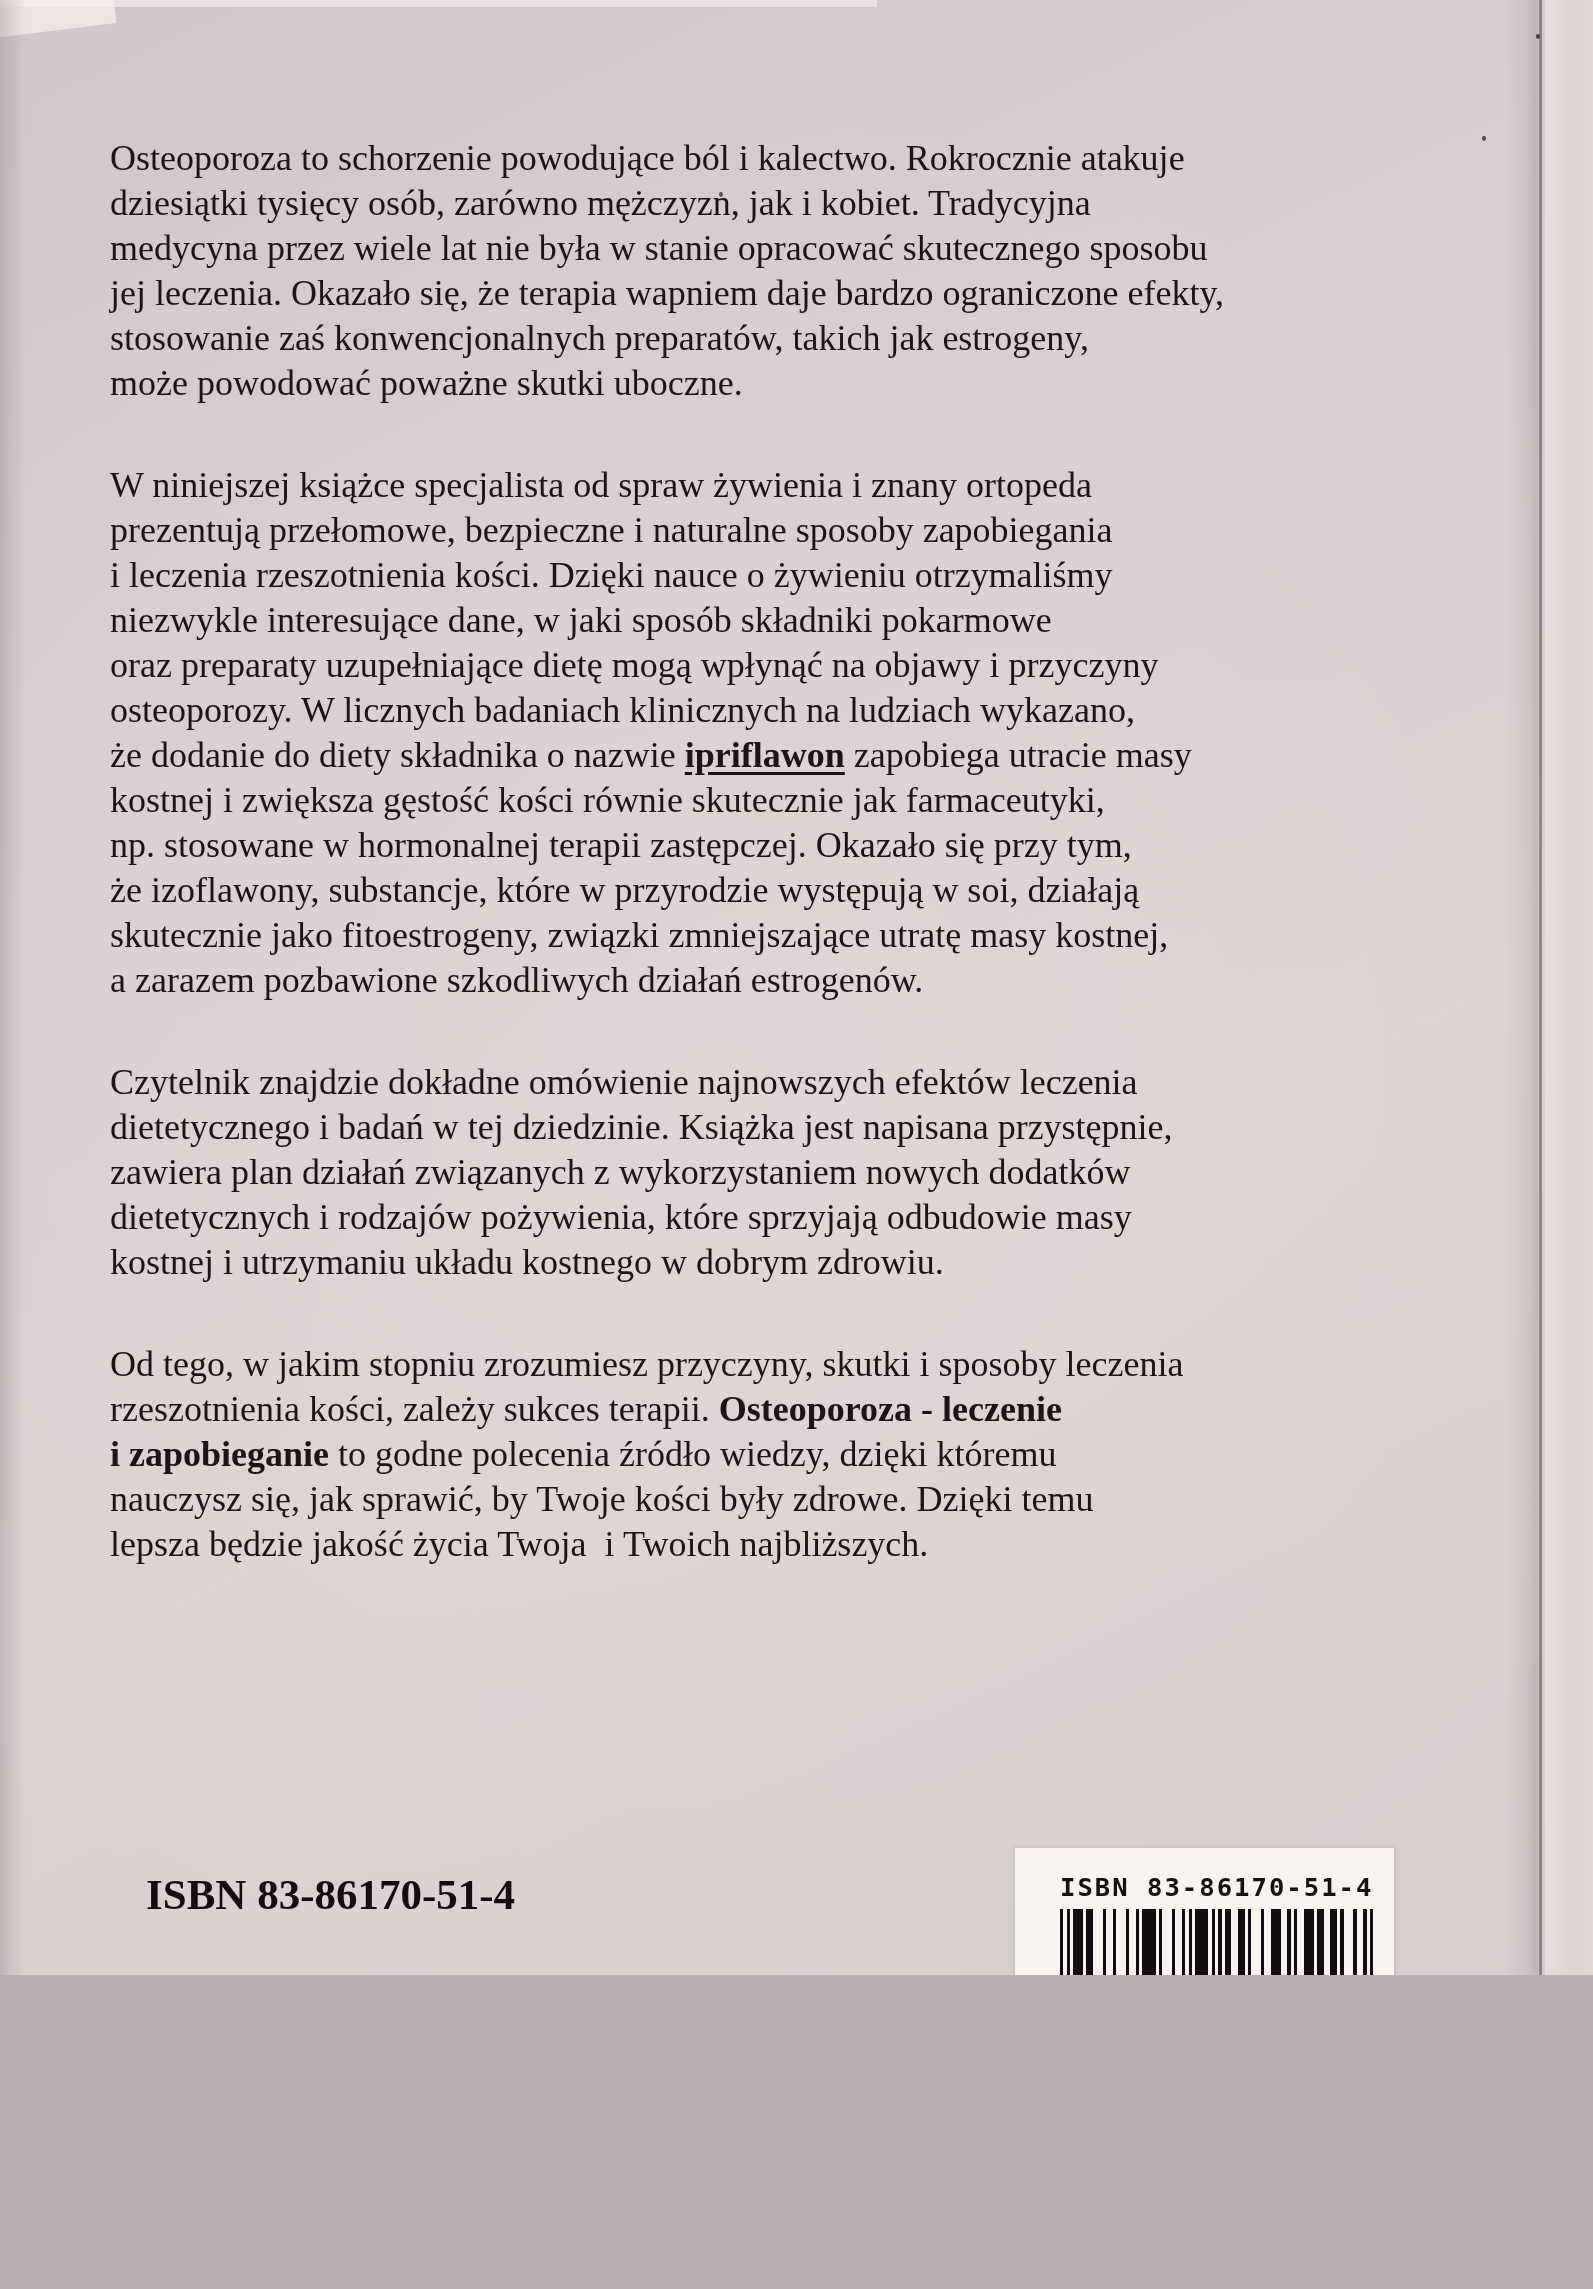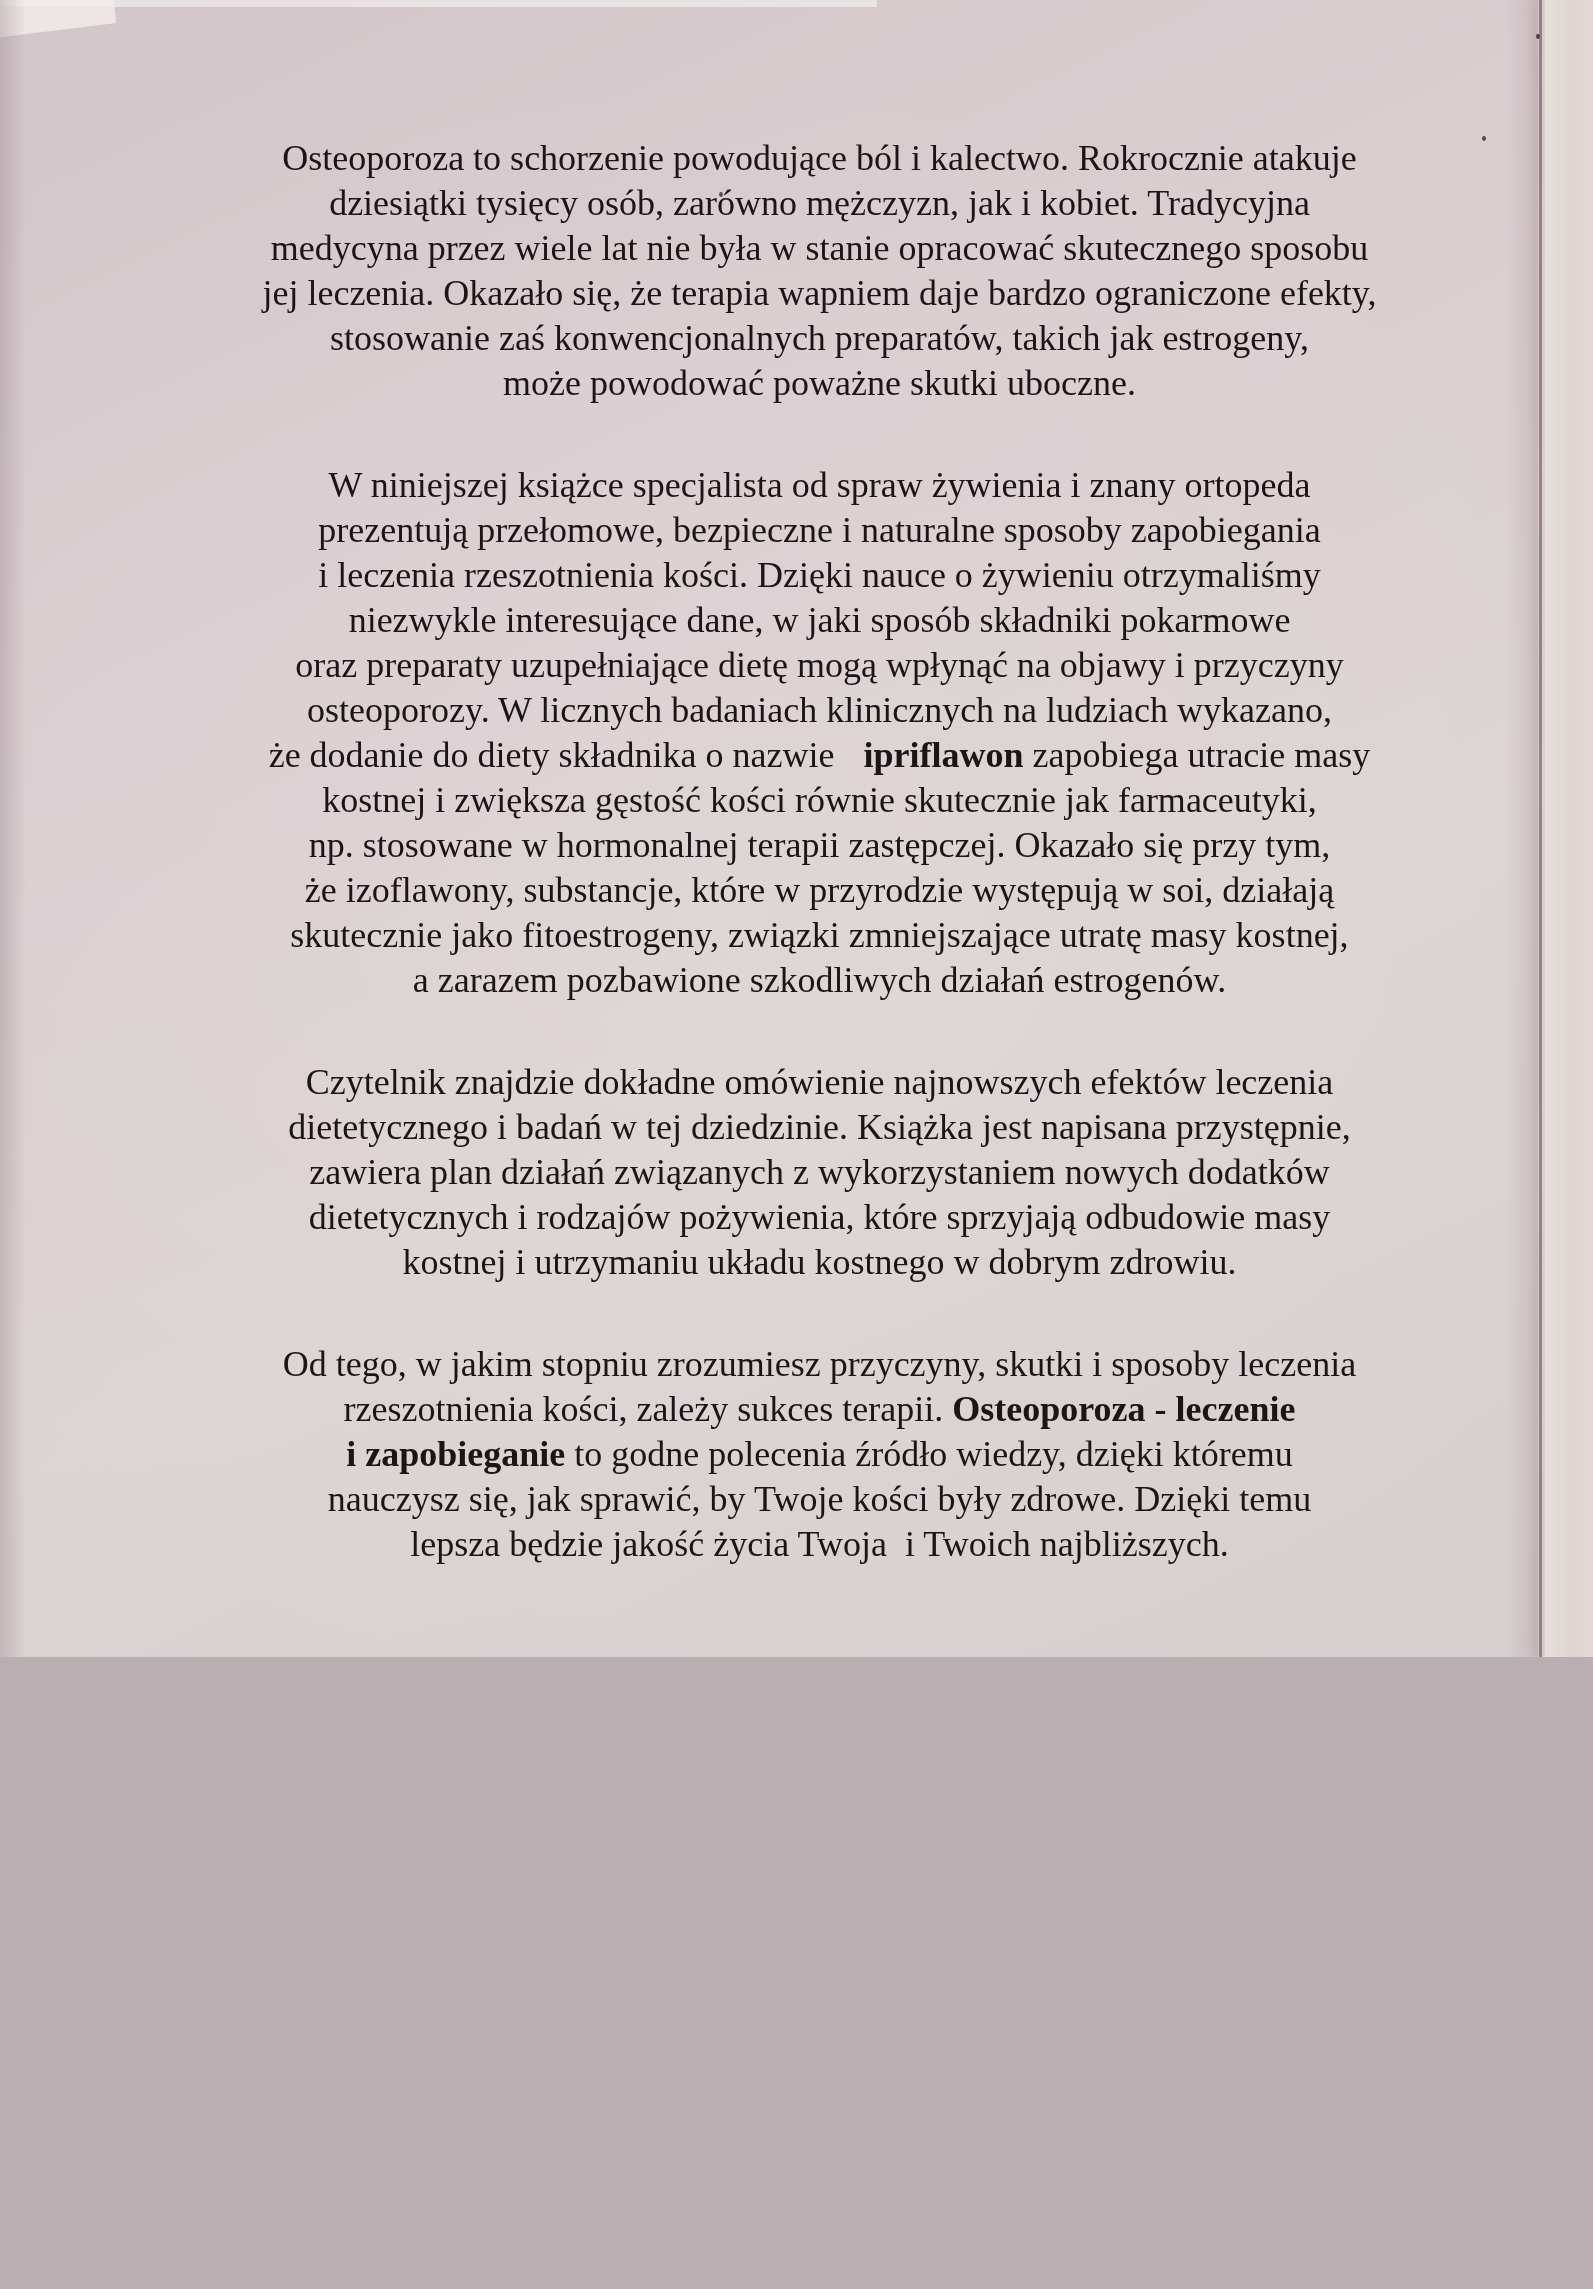--- a/index.html
+++ b/index.html
@@ -1,42 +1,42 @@
 <!DOCTYPE html>
 <html><head>
 <meta charset="utf-8">
 <style>
   html,body{margin:0;padding:0;background:#b9aeb2;}
-  .page{position:relative;width:1594px;height:1657px;overflow:hidden;
+  .page{position:relative;width:1594px;height:1975px;overflow:hidden;
     background:
       radial-gradient(120% 90% at 45% 55%, rgba(255,255,255,.10), transparent 60%),
       linear-gradient(155deg,#d2c6ca 0%,#d9cdd0 30%,#dcd3d3 62%,#d7cecf 100%);
-    font-family:"Liberation Serif","DejaVu Serif",serif;color:#1d1416;text-align:center;}
+    font-family:"Liberation Serif","DejaVu Serif",serif;color:#1d1416;}
   
   .left-strip{position:absolute;left:0;top:0;width:25.6px;height:100%;
     background:linear-gradient(90deg,rgba(150,130,136,.35),transparent);}
   .right-strip{position:absolute;right:0;top:0;width:49px;height:100%;
     background:linear-gradient(90deg,#e7dfdc,#ded5d3 60%,#e3dad7);}
   .crease-shadow{position:absolute;left:1505px;top:0;width:33px;height:100%;
     background:linear-gradient(90deg,transparent,rgba(140,115,120,.20));}
   .crease{position:absolute;left:1539px;top:0;width:3px;height:100%;
     background:rgba(88,68,72,.55);box-shadow:-4.9px 0 7.9px rgba(120,95,100,.25);}
   .top-strip{position:absolute;top:0;left:0;width:55%;height:6.9px;background:rgba(245,240,238,.65);}
   .top-left-wedge{position:absolute;left:-13.8px;top:-15.8px;width:128px;height:47px;
     background:#ece5e3;transform:rotate(-7deg);}
   .specks{position:absolute;left:39px;top:2224px;width:3.9px;height:4.9px;border-radius:50%;
     background:#4a3a40;
     box-shadow:108px -17.7px 0 1px #58454a,517px -49px 0 0 #4f3d44,1103px -19.7px 0 0 #564449,
       1443px -2088px 0 0 #5a484c,1497px -2190px 0 0 #4f3e44,680px -2032px 0 0 #63504f;}
   
   .text-block{position:absolute;left:110px;top:136px;width:1419px;
     font-size:36px;line-height:45px;white-space:nowrap;}
   .para{margin:0 0 57px 0;}
-  .bold-underline{font-weight:700;
-    text-decoration-thickness:3px;text-underline-offset:4.9px;margin-left:20px;}
+  .bold-underline{font-weight:700;text-decoration:underline;
+    text-decoration-thickness:3px;text-underline-offset:4.9px;}
   .bold-italic{font-weight:700;}
   
   .isbn-line{position:absolute;left:146px;top:1870px;font-size:43px;font-weight:700;color:#140d10;}
   
   .logo{position:absolute;left:144px;top:2000px;width:256px;height:108px;}
   .logo .letters{position:absolute;left:0;top:21.7px;letter-spacing:-3.9px;
     font-weight:700;color:#1a7b44;-webkit-text-stroke:2px #123b22;
     text-shadow:2px 2px 0 rgba(20,40,28,.55);line-height:1;}
   .logo .big{font-size:87px;}
   .logo .small{font-size:61px;}

